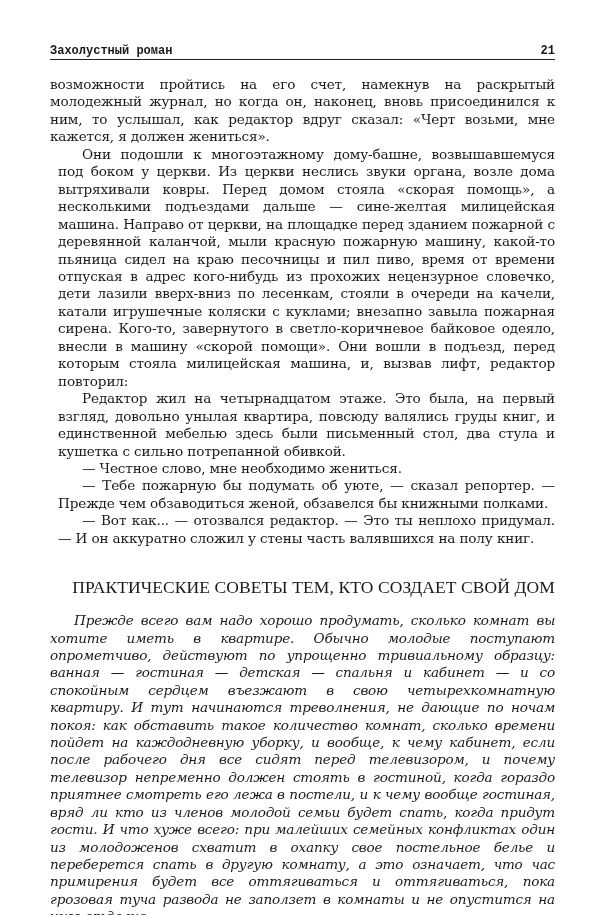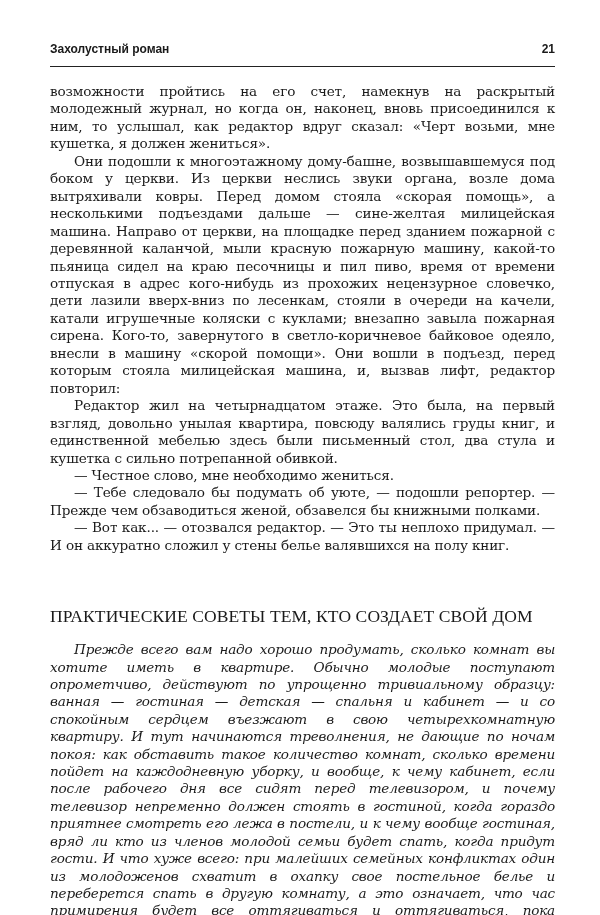--- a/index.html
+++ b/index.html
@@ -1,55 +1,55 @@
 <!DOCTYPE html>
 <html><head>
   <meta charset="utf-8">
   <style>
     html, body { margin: 0; padding: 0; background: #ffffff; }
     body { width: 600px; height: 915px; position: relative; overflow: hidden; color: #1a1a1a; }
     .page { position: absolute; left: 50px; top: 42px; width: 505px; }
     .running-head {
-      display: flex; justify-content: space-between; 
-      font-family: Liberation Sans, sans-serif; font-weight: bold; font-size: 12px;
-      padding-bottom: 8px; border-bottom: 1.4px solid #222; height: 16px;
+      display: flex; justify-content: space-between; align-items: flex-end;
+      font-family: Liberation Mono, monospace; font-weight: bold; font-size: 12px;
+      padding-bottom: 1px; border-bottom: 1.4px solid #222; height: 16px;
     }
     .body-text {
       margin-top: 16px;
       font-family: "DejaVu Serif", serif; font-size: 13.6px; line-height: 17.45px;
       text-align: justify; letter-spacing: -0.15px;
     }
     .body-text p { margin: 0; text-indent: 0; }
-    .body-text p.indent { text-indent: 24px; }
+    .body-text p.indent { text-indent: 24px; margin-left: 8px; }
     .section-title {
       font-family: "Liberation Serif", serif; font-size: 17.5px; letter-spacing: 0.1px;
-      margin: 52px 0 14px 0; white-space: nowrap;
+      margin: 30px 0 14px 0; white-space: nowrap; text-align: right;
     }
     .italic-text {
       font-family: "DejaVu Serif", serif; font-style: italic; font-size: 13.6px;
       line-height: 17.4px; text-align: justify; letter-spacing: -0.2px;
     }
     .italic-text p { margin: 0; text-indent: 24px; }
   </style>
 </head>
 <body>
 
 <div class="page">
   <div class="running-head">
     <span>Захолустный роман</span>
     <span>21</span>
   </div>
 
   <div class="body-text">
-    <p>возможности пройтись на его счет, намекнув на раскрытый молодежный журнал, но когда он, наконец, вновь присоединился к ним, то услышал, как редактор вдруг сказал: «Черт возьми, мне кушетка, я должен жениться».</p>
+    <p>возможности пройтись на его счет, намекнув на раскрытый молодежный журнал, но когда он, наконец, вновь присоединился к ним, то услышал, как редактор вдруг сказал: «Черт возьми, мне кажется, я должен жениться».</p>
     <p class="indent">Они подошли к многоэтажному дому-башне, возвышавшемуся под боком у церкви. Из церкви неслись звуки органа, возле дома вытряхивали ковры. Перед домом стояла «скорая помощь», а несколькими подъездами дальше — сине-желтая милицейская машина. Направо от церкви, на площадке перед зданием пожарной с деревянной каланчой, мыли красную пожарную машину, какой-то пьяница сидел на краю песочницы и пил пиво, время от времени отпуская в адрес кого-нибудь из прохожих нецензурное словечко, дети лазили вверх-вниз по лесенкам, стояли в очереди на качели, катали игрушечные коляски с куклами; внезапно завыла пожарная сирена. Кого-то, завернутого в светло-коричневое байковое одеяло, внесли в машину «скорой помощи». Они вошли в подъезд, перед которым стояла милицейская машина, и, вызвав лифт, редактор повторил:</p>
     <p class="indent">Редактор жил на четырнадцатом этаже. Это была, на первый взгляд, довольно унылая квартира, повсюду валялись груды книг, и единственной мебелью здесь были письменный стол, два стула и кушетка с сильно потрепанной обивкой.</p>
     <p class="indent">— Честное слово, мне необходимо жениться.</p>
-    <p class="indent">— Тебе следовало бы подумать об уюте, — подошли репортер. — Прежде чем обзаводиться женой, обзавелся бы книжными полками.</p>
-    <p class="indent">— Вот как... — отозвался редактор. — Это ты неплохо придумал. — И он аккуратно сложил у стены белье валявшихся на полу книг.</p>
+    <p class="indent">— Тебе пожарную бы подумать об уюте, — сказал репортер. — Прежде чем обзаводиться женой, обзавелся бы книжными полками.</p>
+    <p class="indent">— Вот как... — отозвался редактор. — Это ты неплохо придумал. — И он аккуратно сложил у стены часть валявшихся на полу книг.</p>
   </div>
 
   <div class="section-title">ПРАКТИЧЕСКИЕ СОВЕТЫ ТЕМ, КТО СОЗДАЕТ СВОЙ ДОМ</div>
 
   <div class="italic-text">
     <p>Прежде всего вам надо хорошо продумать, сколько комнат вы хотите иметь в квартире. Обычно молодые поступают опрометчиво, действуют по упрощенно тривиальному образцу: ванная — гостиная — детская — спальня и кабинет — и со спокойным сердцем въезжают в свою четырехкомнатную квартиру. И тут начинаются треволнения, не дающие по ночам покоя: как обставить такое количество комнат, сколько времени пойдет на каждодневную уборку, и вообще, к чему кабинет, если после рабочего дня все сидят перед телевизором, и почему телевизор непременно должен стоять в гостиной, когда гораздо приятнее смотреть его лежа в постели, и к чему вообще гостиная, вряд ли кто из членов молодой семьи будет спать, когда придут гости. И что хуже всего: при малейших семейных конфликтах один из молодоженов схватит в охапку свое постельное белье и переберется спать в другую комнату, а это означает, что час примирения будет все оттягиваться и оттягиваться, пока грозовая туча развода не заползет в комнаты и не опустится на уже отдалив-</p>
   </div>
 </div>
 
 </body></html>

